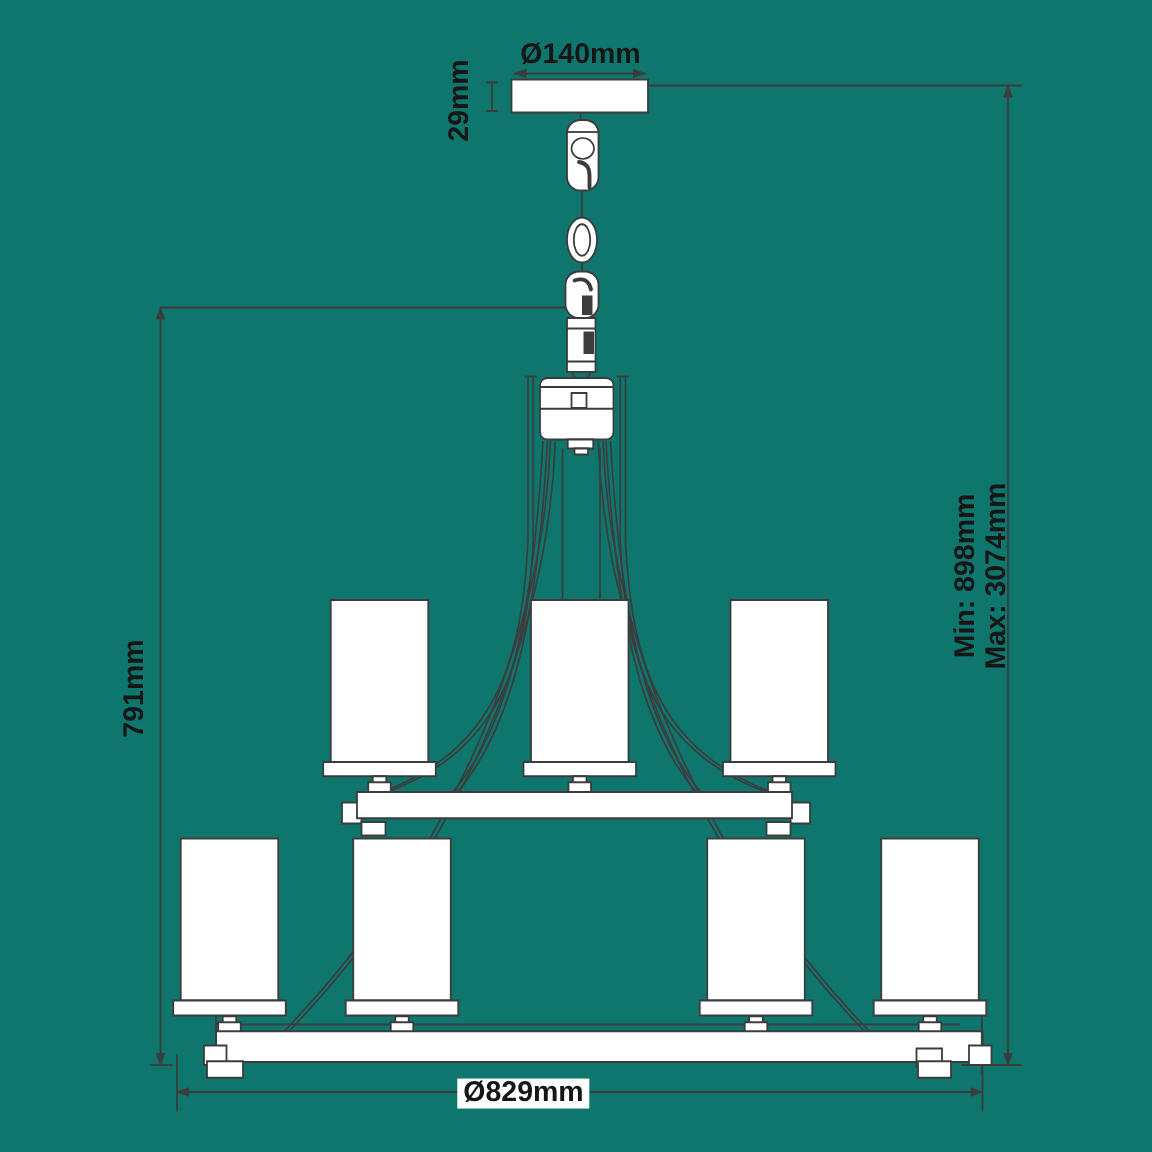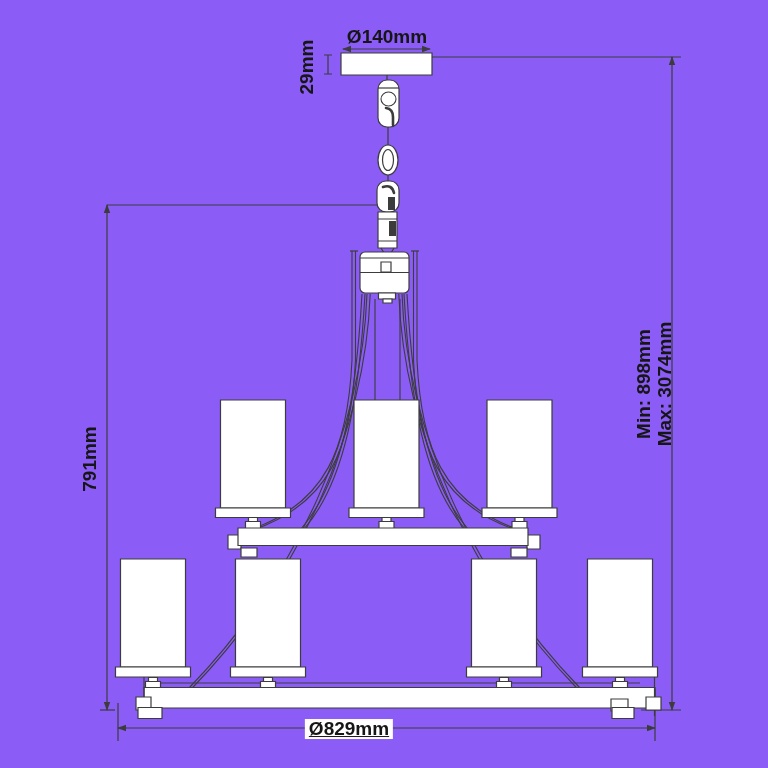--- a/index.html
+++ b/index.html
@@ -11,32 +11,32 @@
   #drawing{position:absolute;left:0;top:0;}
   .dimlabel{
     position:absolute;
     font-weight:bold;font-size:19px;line-height:1.05;
     color:var(--text,#161616);
     white-space:nowrap;
     transform:translate(-50%,-50%);
   }
   .rot{transform:translate(-50%,-50%) rotate(-90deg);}
   .on}{}
-  .overline{background:#fff;padding:0 4px;text-decoration:underline;}
+  .overline{background:#fff;padding:0 4px;}
   svg *{vector-effect:non-scaling-stroke;}
   .ln{stroke:currentColor;stroke-width:1.2;fill:none;}
   .thin{stroke:currentColor;stroke-width:1.1;fill:none;}
   .wh{stroke:currentColor;stroke-width:1.2;fill:#fff;}
   .blk{fill:currentColor;stroke:none;}
   .hookln{stroke:currentColor;stroke-width:2.6;fill:none;stroke-linecap:round;}
 </style>
 </head>
 <body>
 
-<div id="stage" style="background: #8b5cf6;">
+<div id="stage" style="background: #0f766e;">
 
   <svg id="drawing" width="768" height="768" viewBox="0 0 768 768">
 
     <g>
 
       <path class="ln" d="M343,49 H430"></path>
 
       <path class="ln" d="M328,55 V74 M324,55 H332 M324,74 H332"></path>
 
       <path class="ln" d="M107,205 H377"></path>

